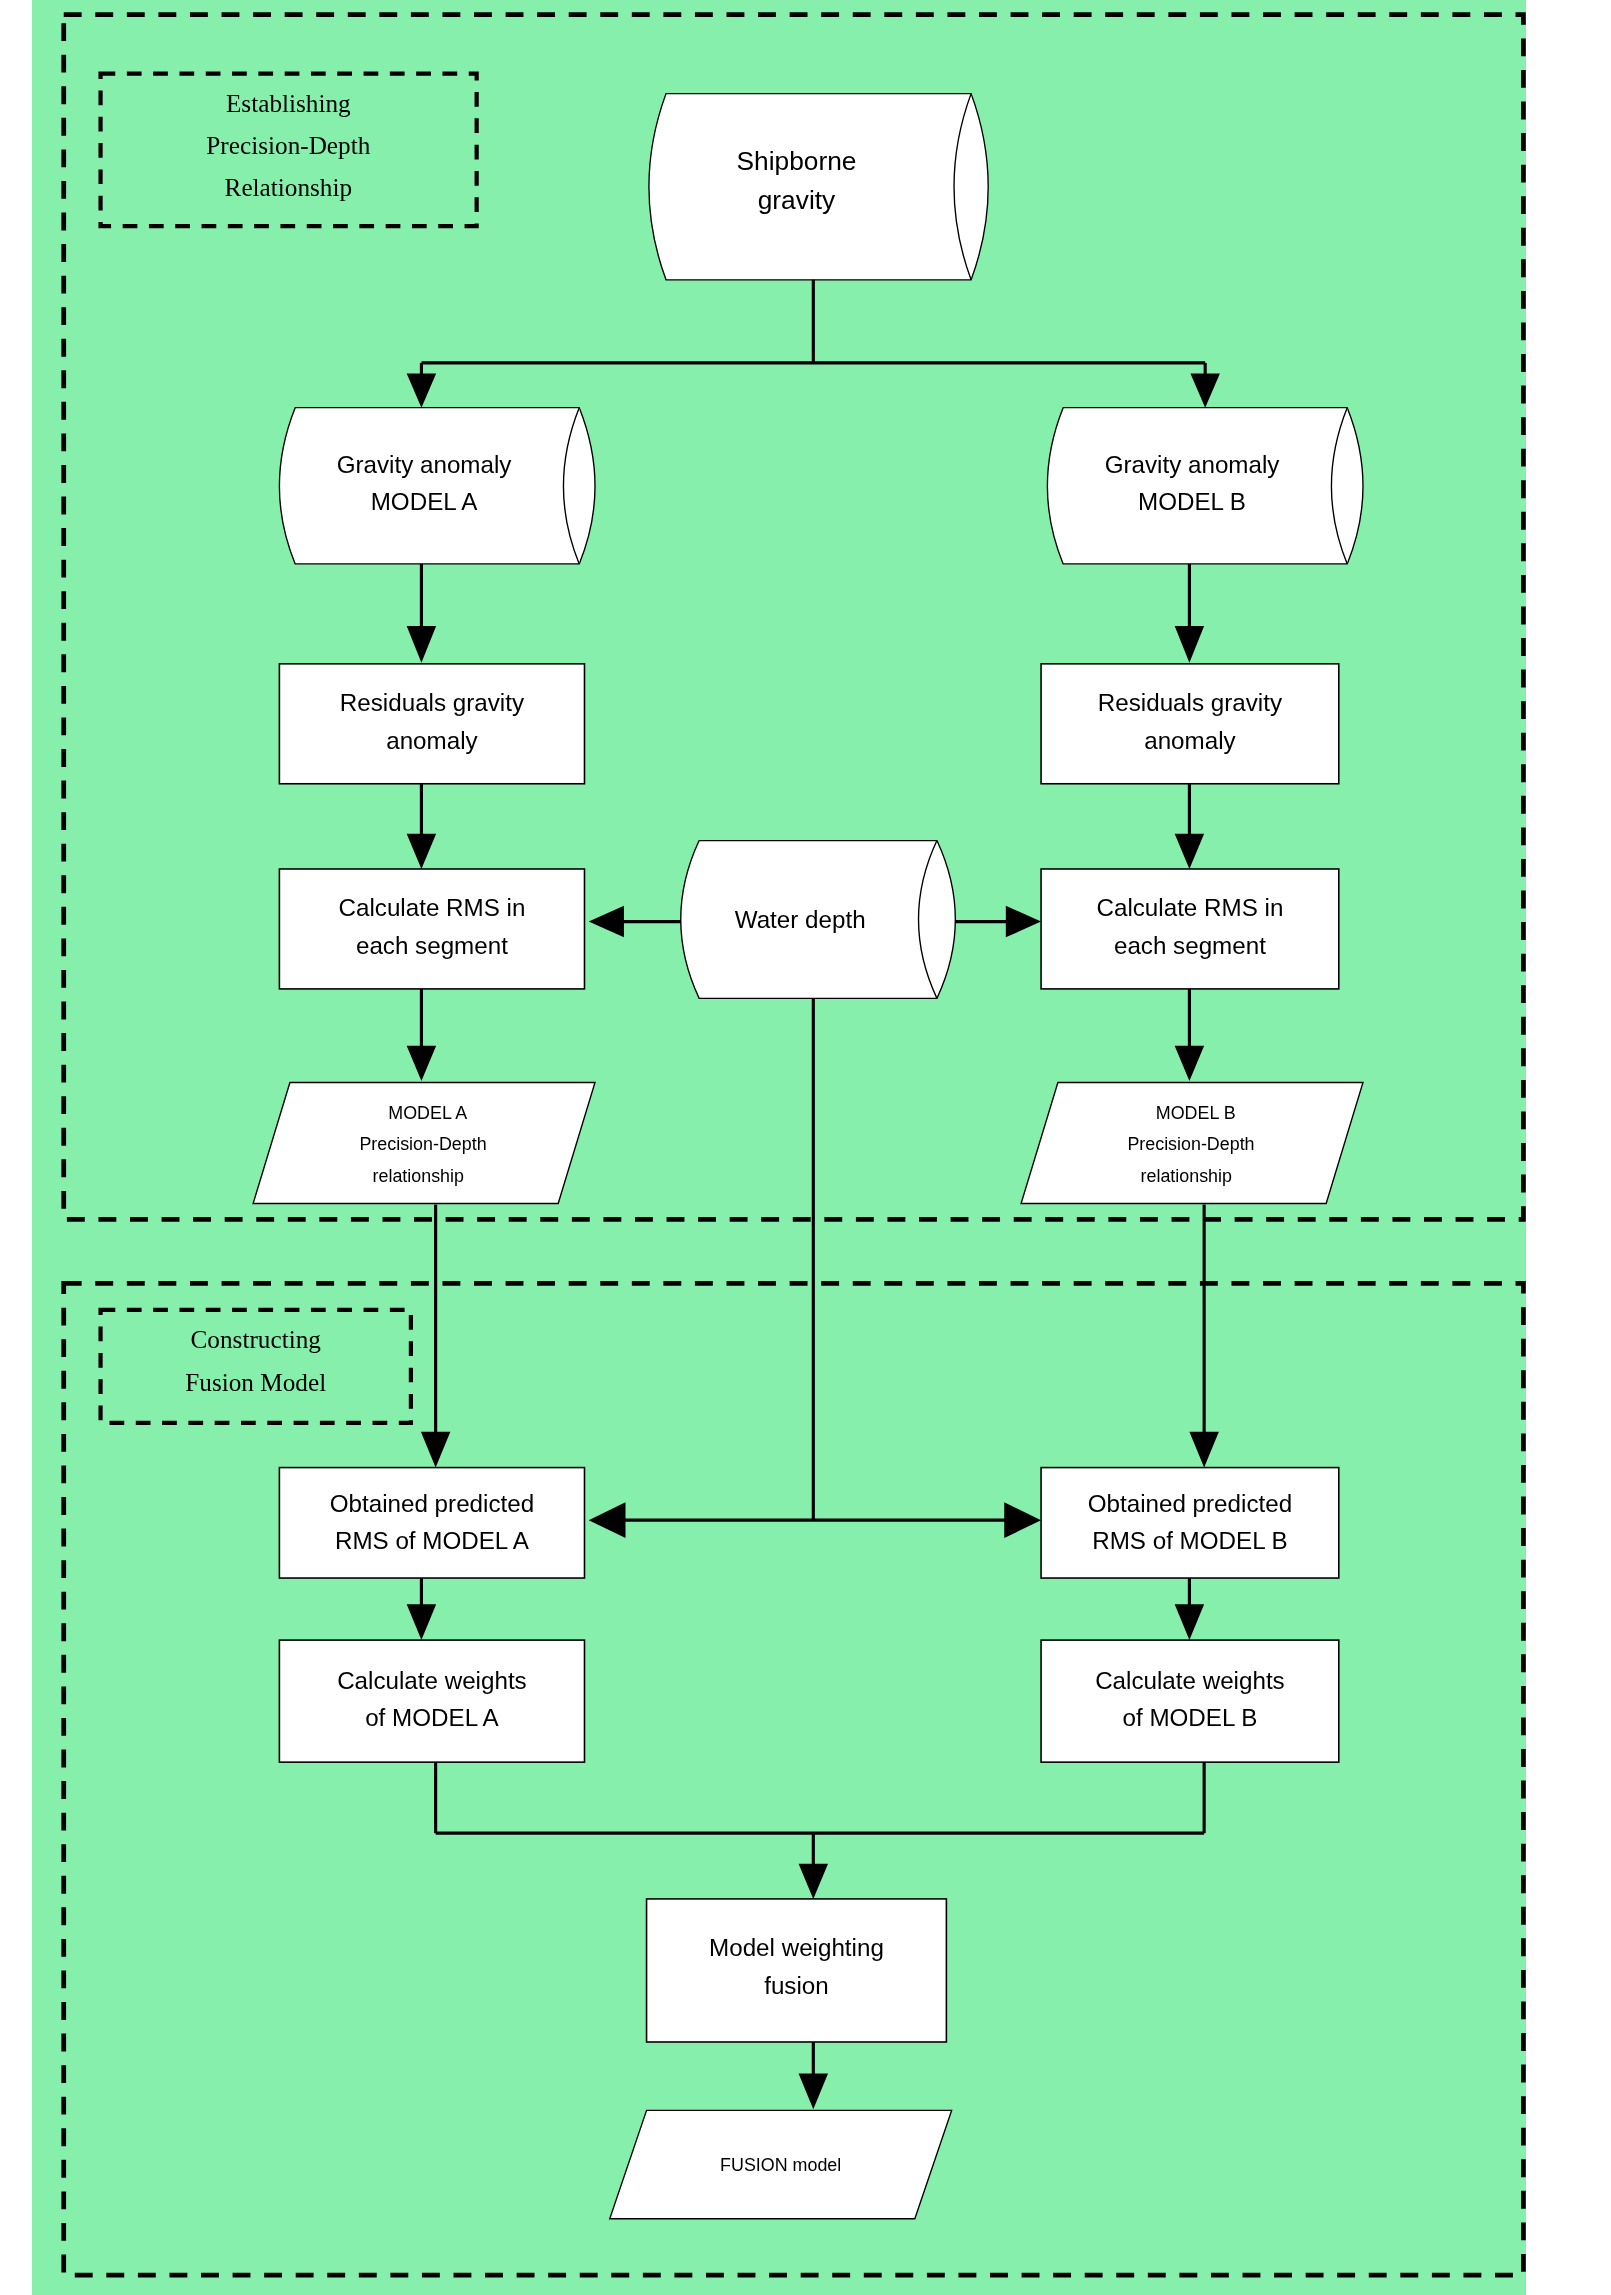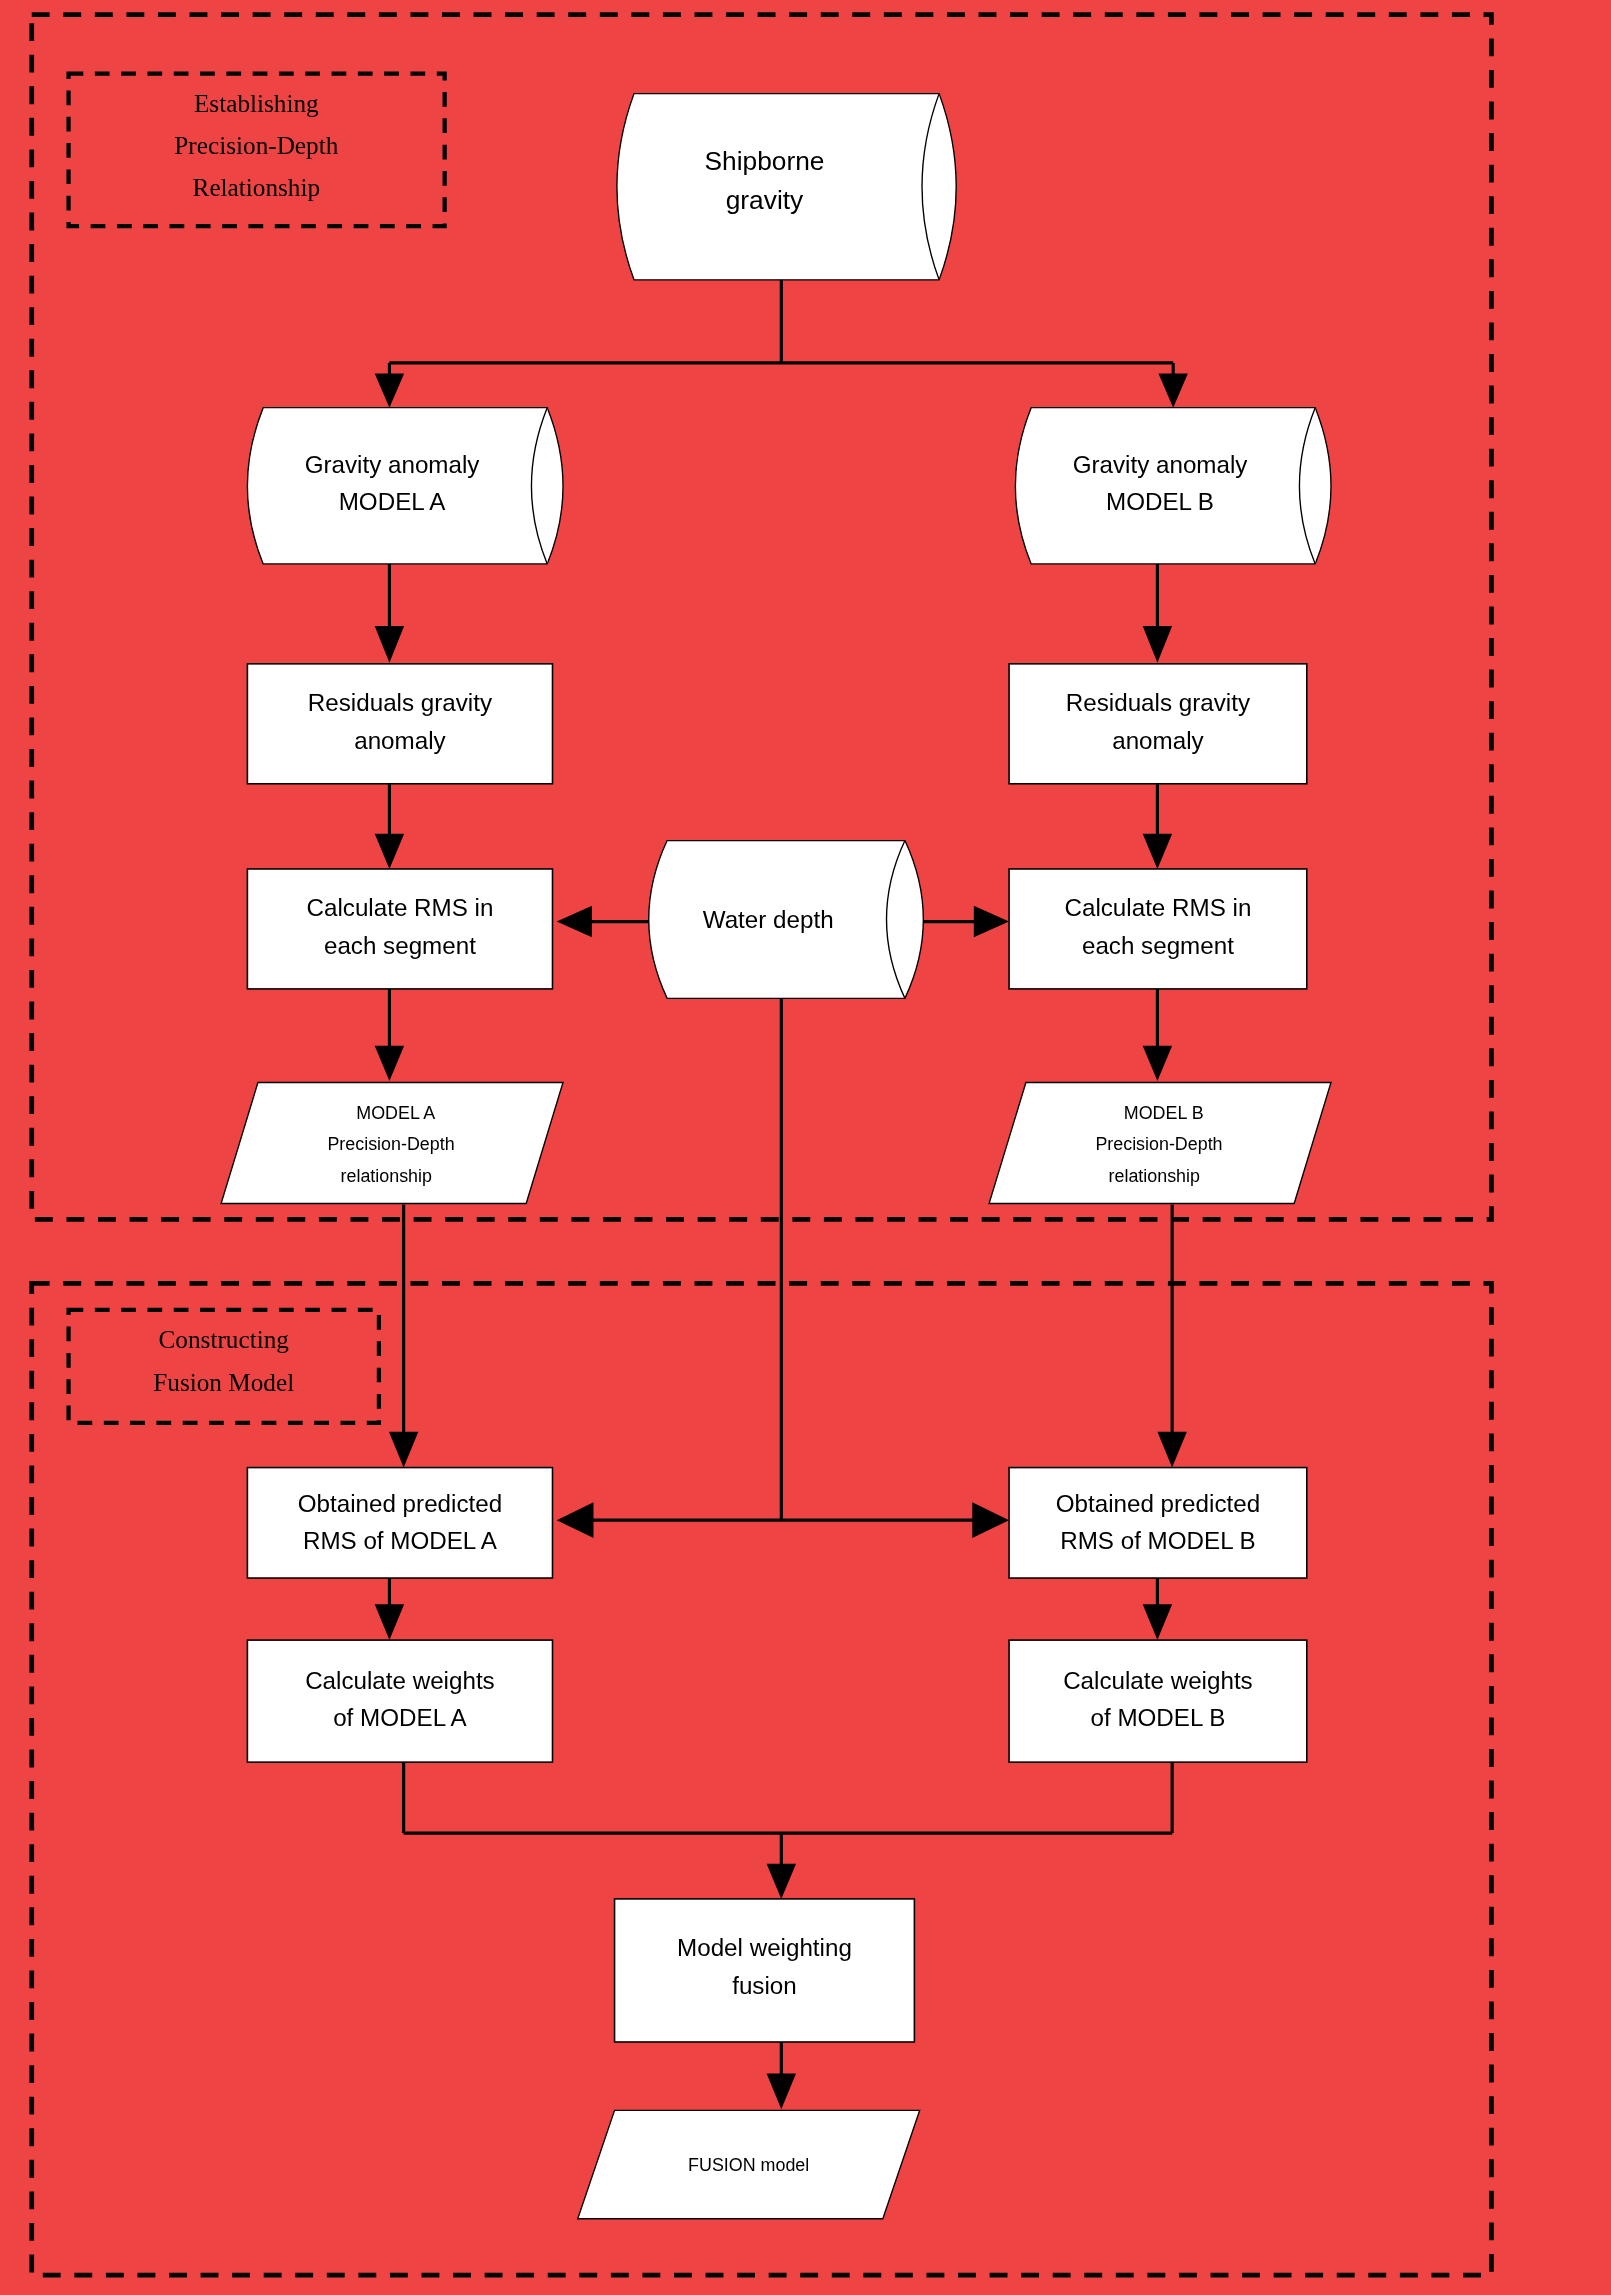--- a/index.html
+++ b/index.html
@@ -2,25 +2,26 @@
 <html style="font-size:8.4px"><head>
 <meta charset="utf-8">
 <style>
   html, body {
     margin: 0;
     padding: 0;
     background: #ffffff;
   }
   #page {
     position: relative;
-    width: 1611px;
+    width: 1494px;
     height: 2295px;
-    background: #ef4444;
+    background: #86efac;
     font-family: "Liberation Sans", sans-serif;
     overflow: hidden;
+    margin-left: 32px;
   }
   svg.diagram {
     position: absolute;
     left: 0;
     top: 0;
     width: 1611px;
     height: 2295px;
   }
   .node-text {
     font-family: "Liberation Sans", sans-serif;

